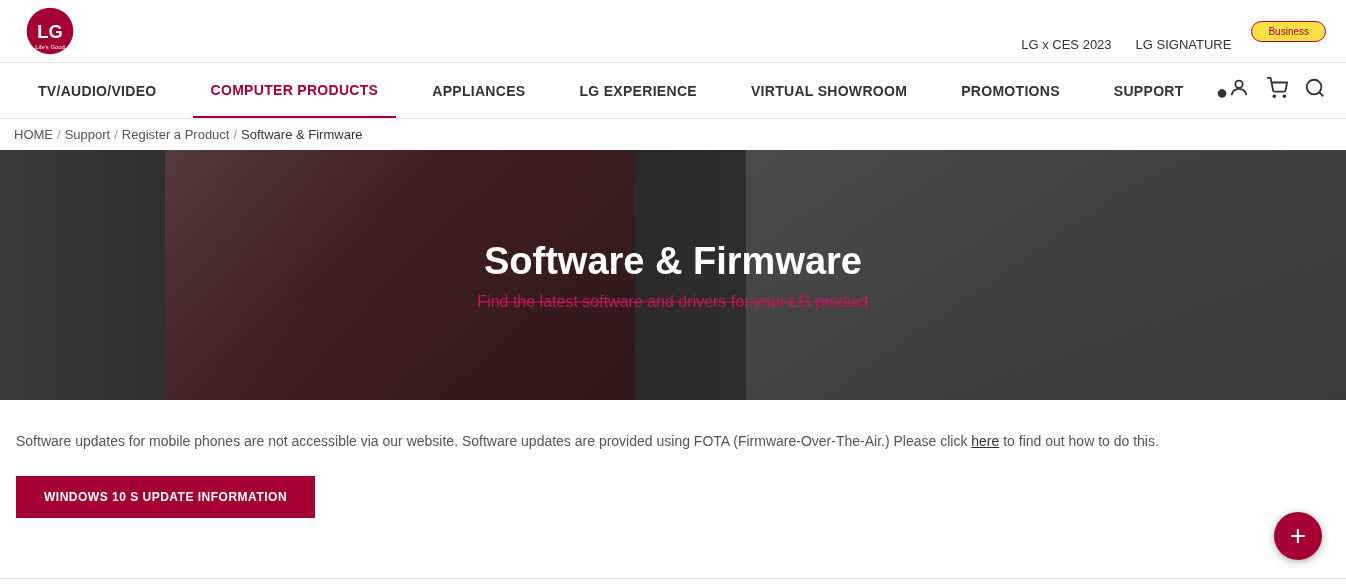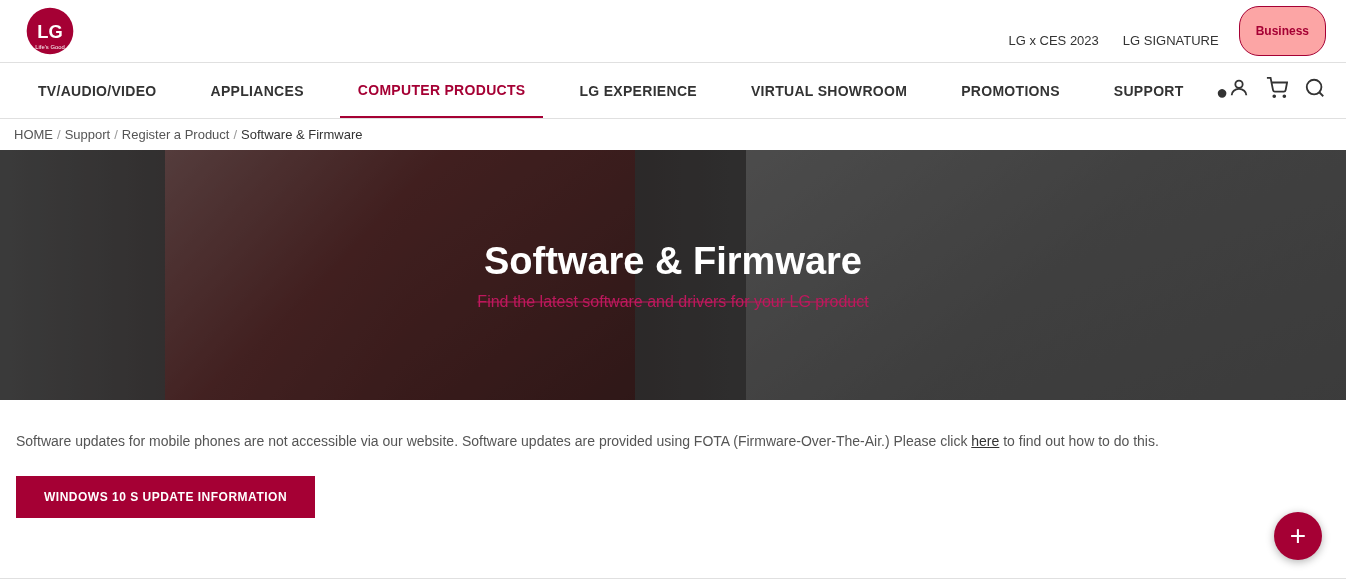--- a/index.html
+++ b/index.html
@@ -1,20 +1,21 @@
 <!DOCTYPE html>
 <html><head>
   <meta charset="utf-8">
   <style>
     * { margin: 0; padding: 0; box-sizing: border-box; }
     body { font-family: Arial, sans-serif; background: #fff; width: 1346px; }
 
     
     .utility-bar {
       display: flex;
+      align-items: center;
       padding: 6px 20px;
       border-bottom: 1px solid #e0e0e0;
       font-size: 13px;
       color: #333;
     }
     .utility-bar .logo-area {
       display: flex;
       align-items: center;
       margin-right: auto;
     }
@@ -32,23 +33,23 @@
       text-decoration: none;
       color: #333;
       font-size: 13px;
       margin-top: 27px;
     }
     .business-btn {
       border: 1px solid #a50034;
       color: #a50034;
       padding: 4px 16px;
       border-radius: 20px;
-      font-size: 12px;
-      font-weight: bold;
-      background: #fca5a5;
+      font-size: 10px;
+      font-weight: normal;
+      background: #fde047;
       cursor: pointer;
     }
 
     
     .main-nav {
       display: flex;
       align-items: center;
       padding: 0 20px;
       border-bottom: 1px solid #e0e0e0;
       height: 56px;
@@ -224,22 +225,22 @@
   <div class="utility-links">
     <a href="#">LG x CES 2023</a>
     <a href="#">LG SIGNATURE</a>
   </div>
   <button class="business-btn">Business</button>
 </div>
 
 <nav class="main-nav">
   <div class="nav-items">
     <div class="nav-item">TV/AUDIO/VIDEO</div>
+    <div class="nav-item active">COMPUTER PRODUCTS</div>
     <div class="nav-item">APPLIANCES</div>
-    <div class="nav-item active">COMPUTER PRODUCTS</div>
     <div class="nav-item">LG EXPERIENCE</div>
     <div class="nav-item">VIRTUAL SHOWROOM</div>
     <div class="nav-item">PROMOTIONS</div>
     <div class="nav-item">SUPPORT</div>
   </div>
   <div class="nav-icons">
     <span class="nav-icon">●<svg width="22" height="22" viewBox="0 0 24 24" fill="none" stroke="#333" stroke-width="2">
           <circle cx="12" cy="8" r="4"></circle>
           <path d="M4 20c0-4 3.6-7 8-7s8 3 8 7"></path>
         </svg></span>

